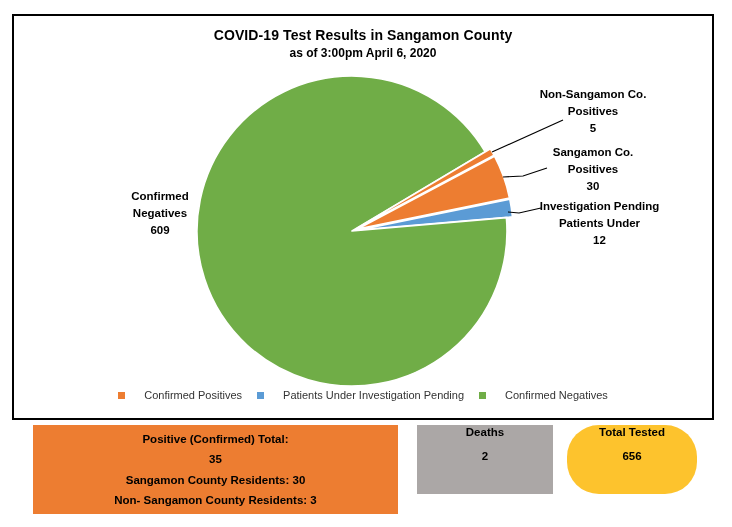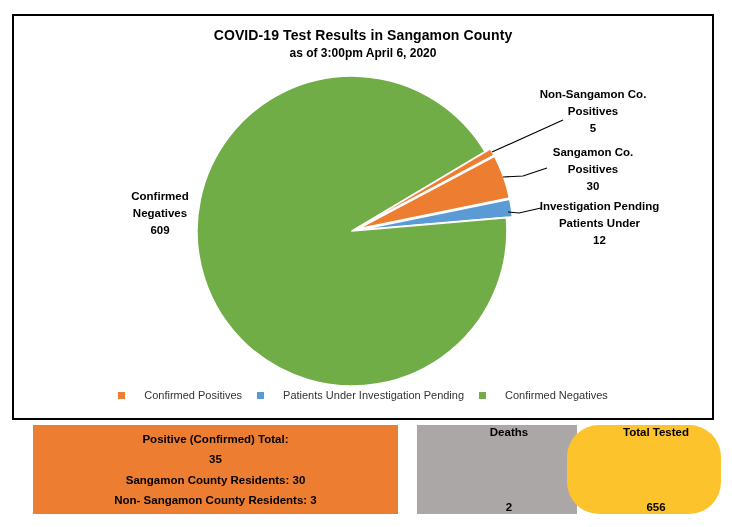--- a/index.html
+++ b/index.html
@@ -29,23 +29,23 @@
   .callout-sangamon{left:494px;top:128px;width:170px;}
   .callout-pending{left:498px;top:182px;width:175px;}
   .legend{
     position:absolute;left:0;top:373px;width:100%;
     display:flex;justify-content:center;align-items:center;gap:15px;
     font-size:11px;color:#333;
   }
   .legend-item{display:flex;align-items:center;gap:19px;white-space:nowrap;}
   .legend-swatch{width:7px;height:7px;display:inline-block;flex:0 0 auto;}
   .summary-box{
-    position:absolute;top:425px;height:89px;display:flex;flex-direction:column;
-    justify-content:space-between;align-items:center;text-align:center;
-    font-size:11.5px;font-weight:bold;color:#000;padding-left:24px;
+    position:absolute;top:425px;height:69px;display:flex;flex-direction:column;
+    justify-content:flex-start;align-items:center;text-align:center;
+    font-size:11.5px;font-weight:bold;color:#000;
   }
   .box-positive{left:33px;width:365px;justify-content:space-between;padding:7px 0;box-sizing:border-box;height:89px;}
   .box-deaths{left:417px;width:136px;gap:10px;}
   .box-total{left:567px;width:130px;gap:10px;border-radius:32px;}
   .box-line{line-height:14px;}
 </style>
 </head>
 <body>
 
 <div class="page">

